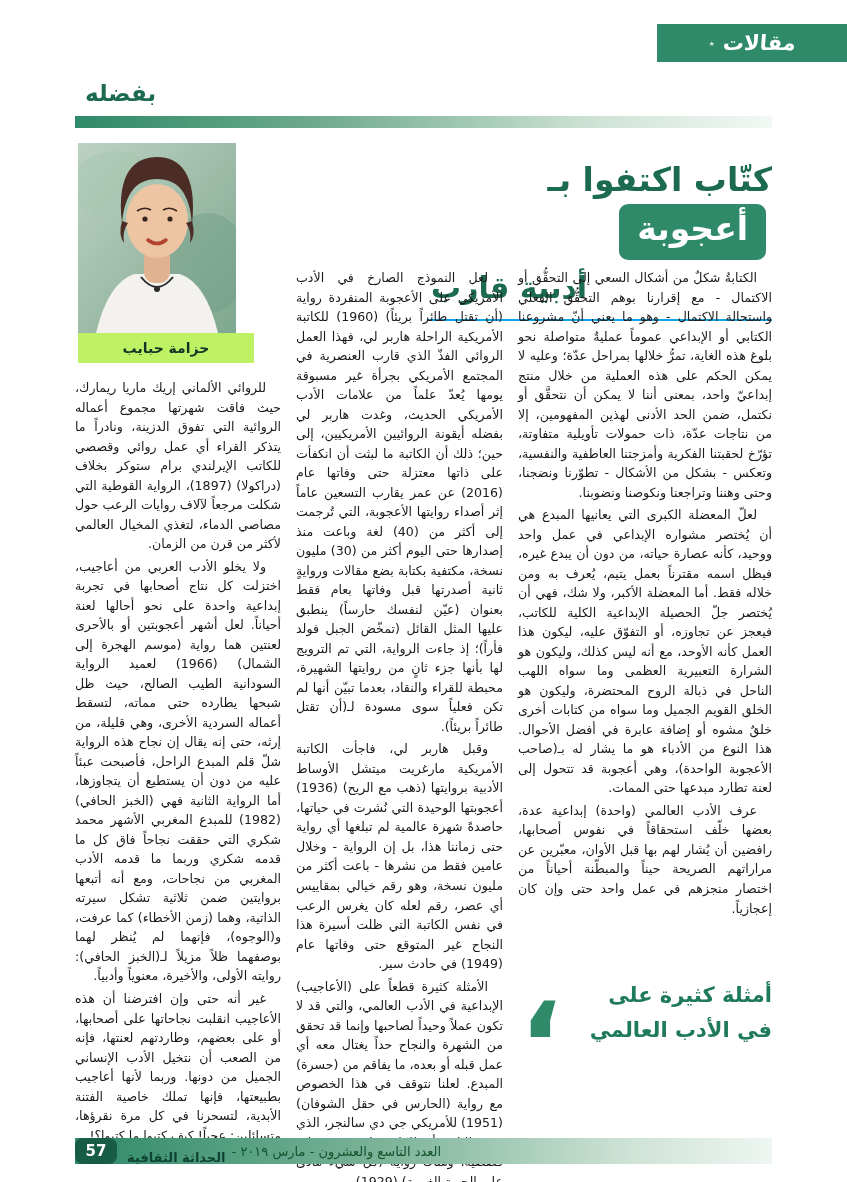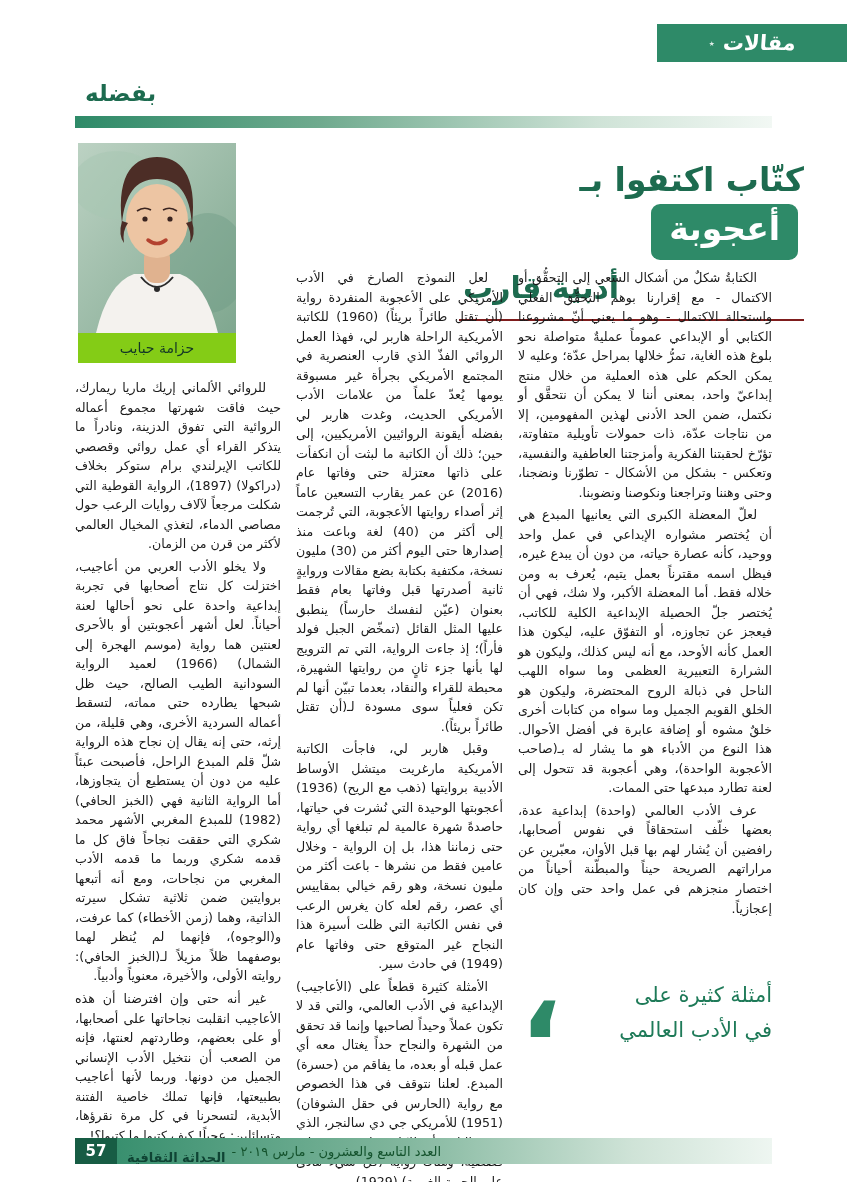--- a/index.html
+++ b/index.html
@@ -25,28 +25,28 @@
   .kicker-rule{
     position:absolute;top:116px;left:75px;width:697px;height:12px;
     background:linear-gradient(to right,#2e8a68 0%,#6faa8e 35%,#cfe3d7 75%,#f2f8f4 100%);
   }
   
   .photo{
     position:absolute;top:143px;left:78px;width:158px;height:190px;margin:0;
   }
   .photo svg{display:block;width:158px;height:190px;}
   .photo-caption{
-    position:absolute;top:333px;left:78px;width:158px;height:30px;
-    background:#84cc16;color:#123527;font-weight:normal;font-size:14px;
+    position:absolute;top:333px;left:78px;width:176px;height:30px;
+    background:#bef264;color:#123527;font-weight:bold;font-size:14px;
     display:flex;align-items:center;justify-content:center;
   }
   
   .headline{
     position:absolute;top:156px;left:427px;width:345px;
-    text-align:right;border-bottom:2px solid #7f1d1d;padding-bottom:14px;margin-left:32px;
+    text-align:right;border-bottom:2px solid #0ea5e9;padding-bottom:14px;
   }
   .hl-line1{font-size:33px;font-weight:bold;color:#1d6b4f;line-height:1.45;}
   .hl-highlight{
     display:inline-block;background:#2e8a68;color:#ffffff;
     padding:1px 18px 7px;border-radius:9px;margin-right:6px;
   }
   .hl-line2{
     font-size:30px;font-weight:bold;color:#1d6b4f;margin-top:10px;
     text-align:left;padding-left:4px;
   }
@@ -61,31 +61,31 @@
   .col3{top:378px;left:75px;width:206px;}
   
   .pullquote{
     position:absolute;top:978px;left:518px;width:254px;text-align:right;
   }
   .pq-mark{
     position:absolute;left:2px;top:-34px;font-size:110px;line-height:1;
     color:#2e8a68;font-weight:bold;
   }
   .pq-line{
-    font-size:21px;font-weight:normal;color:#1e7a58;line-height:1.65;
+    font-size:21px;font-weight:bold;color:#1e7a58;line-height:1.65;
   }
   
   .footer{
     position:absolute;top:1138px;left:75px;width:697px;height:26px;
     background:linear-gradient(to right,#2e8a68 0%,#7db49a 45%,#cfe3d7 80%,#eef6f1 100%);
     display:flex;align-items:center;
   }
   .page-num{
     width:42px;height:26px;background:#175c44;color:#ffffff;
-    font-weight:bold;font-size:15px;display:flex;align-items:center;justify-content:center;
+    font-weight:bold;font-size:15px;display:flex;align-items:center;justify-content:center;border-radius:8px;
   }
   .mag-name{
     margin:12px 6px 0 10px;font-weight:bold;color:#0f4434;font-size:13px;white-space:nowrap;
   }
   .issue{
     color:#14532d;font-size:13px;white-space:nowrap;
   }
 </style>
 </head>
 <body>

